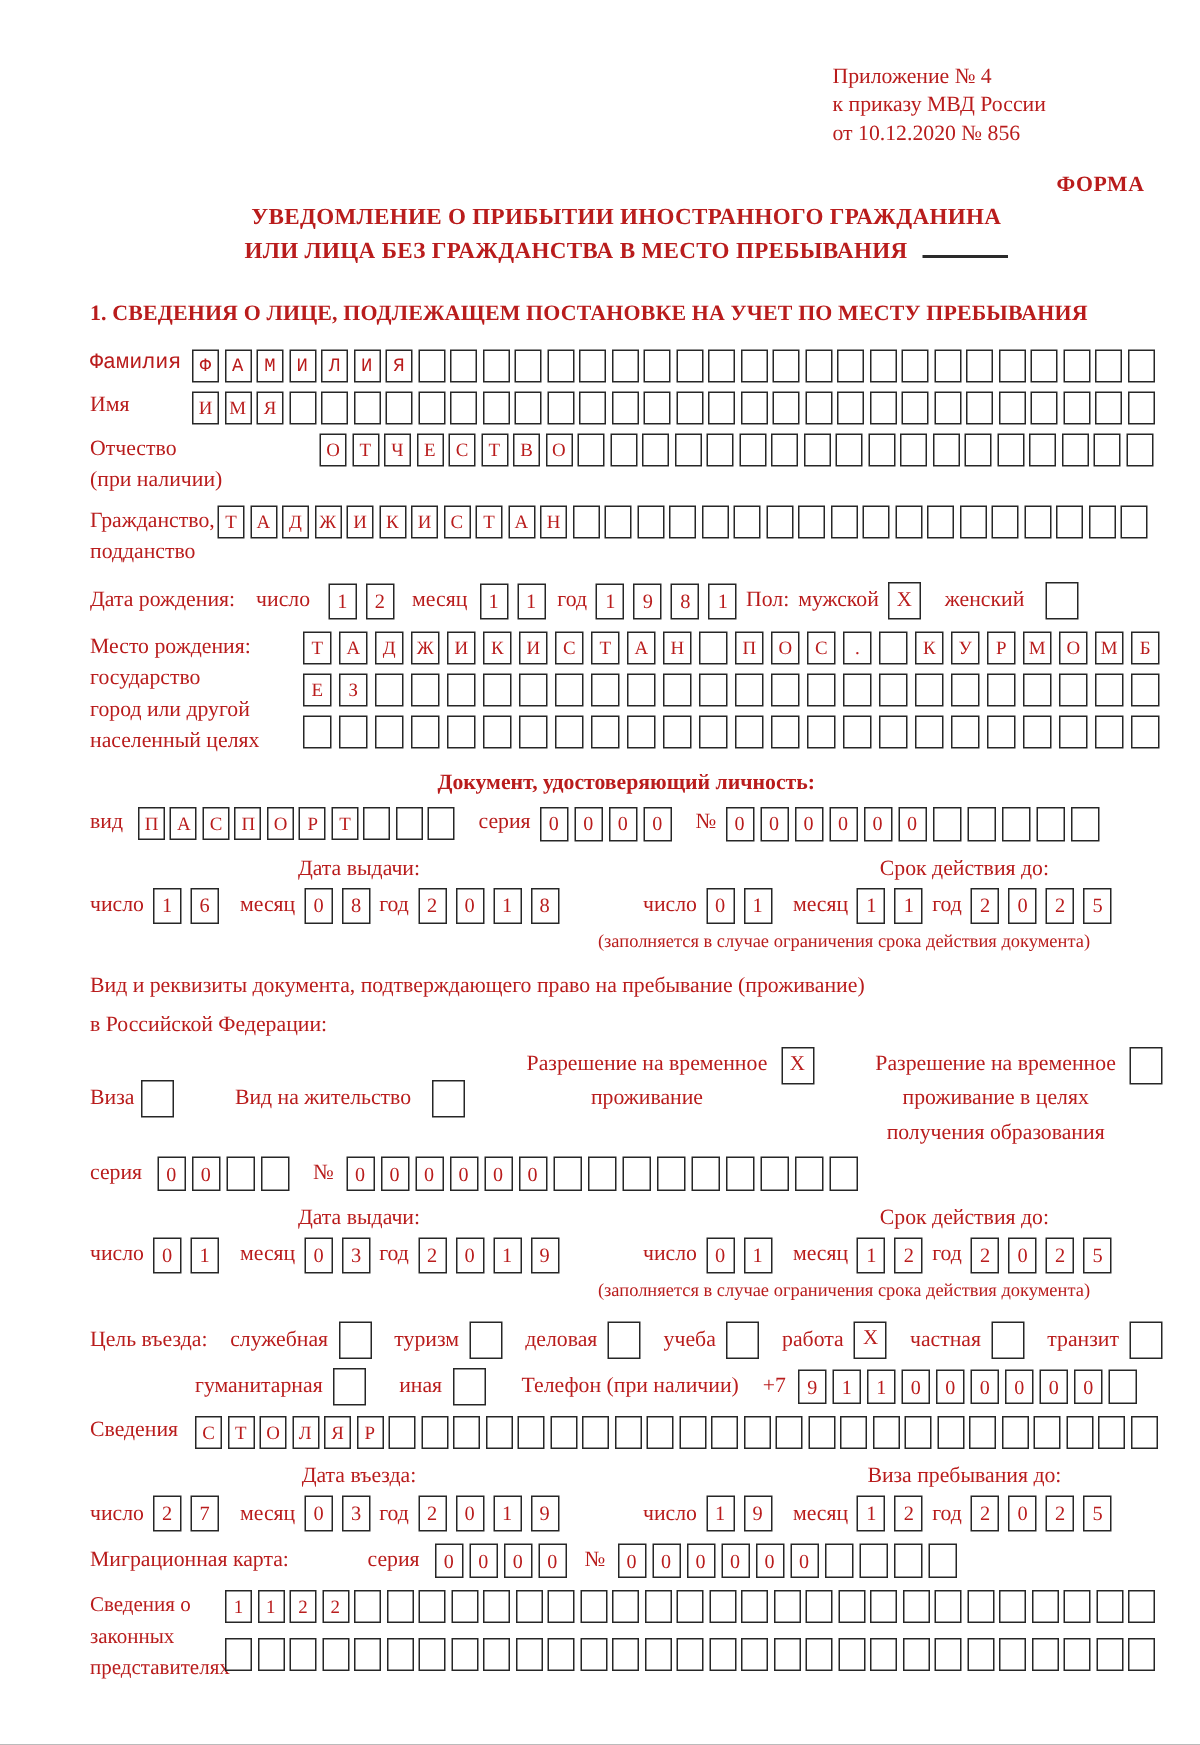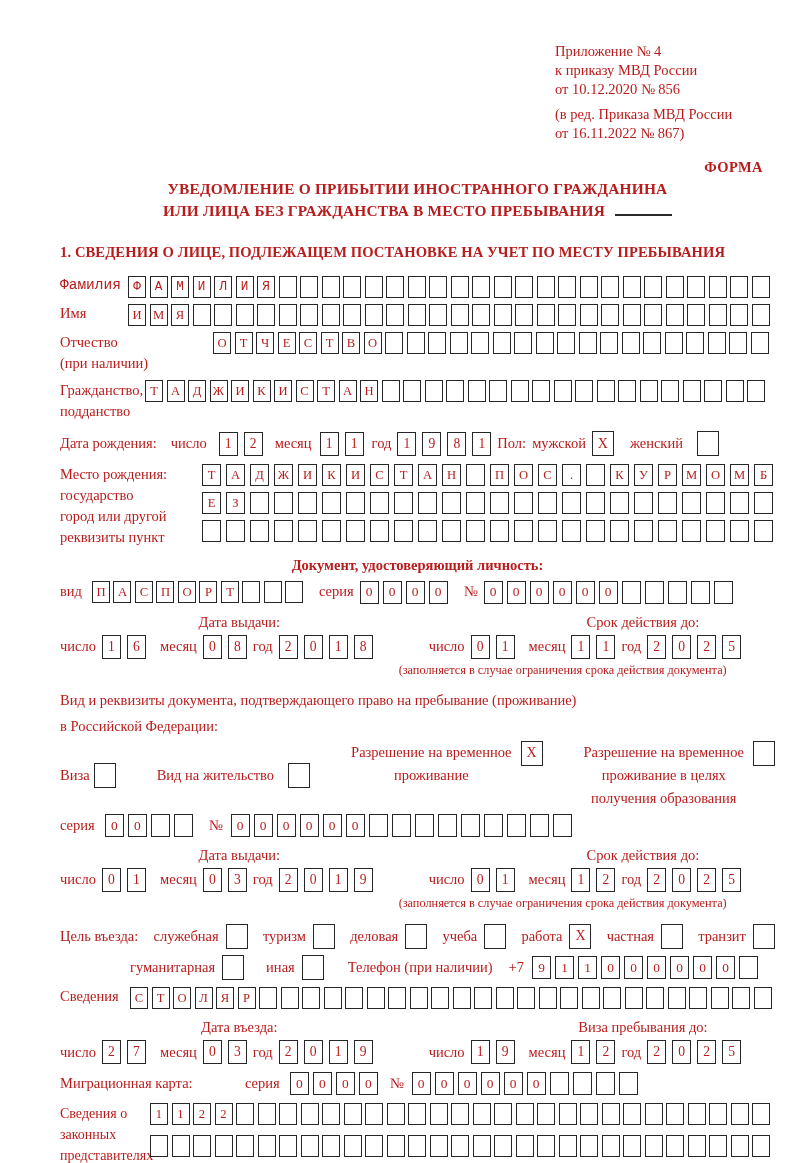--- a/index.html
+++ b/index.html
@@ -71,24 +71,20 @@
 </style>
 </head>
 <body>
 
 <div class="page">
 
   <div class="appendix">
     <div>Приложение № 4</div>
     <div>к приказу МВД России</div>
     <div>от 10.12.2020 № 856</div>
-    <div class="edition">
-      <div>(в ред. Приказа МВД России</div>
-      <div>от 16.11.2022 № 867)</div>
-    </div>
   </div>
   <div class="form-label">ФОРМА</div>
 
   <div class="doc-title">
     <div>УВЕДОМЛЕНИЕ О ПРИБЫТИИ ИНОСТРАННОГО ГРАЖДАНИНА</div>
     <div><span>ИЛИ ЛИЦА БЕЗ ГРАЖДАНСТВА В МЕСТО ПРЕБЫВАНИЯ</span><span class="blank-underline"></span></div>
   </div>
 
   <div class="section-heading">1. СВЕДЕНИЯ О ЛИЦЕ, ПОДЛЕЖАЩЕМ ПОСТАНОВКЕ НА УЧЕТ ПО МЕСТУ ПРЕБЫВАНИЯ</div>
 
@@ -261,21 +257,21 @@
     <span class="checkbox">X</span>
     <span class="lbl" style="margin:0 14px 0 16px;">женский</span>
     <span class="checkbox"></span>
   </div>
 
   <div class="f-row" style="margin-top:8px;">
     <span class="lbl-block w-birthplace">
       <div>Место рождения:</div>
       <div>государство</div>
       <div>город или другой</div>
-      <div>реквизиты пункт</div>
+      <div>населенный целях</div>
     </span>
     <span>
       <div class="cells wide" style="margin-bottom:6px;">
           <span class="cell">Т</span>
           <span class="cell">А</span>
           <span class="cell">Д</span>
           <span class="cell">Ж</span>
           <span class="cell">И</span>
           <span class="cell">К</span>
           <span class="cell">И</span>

